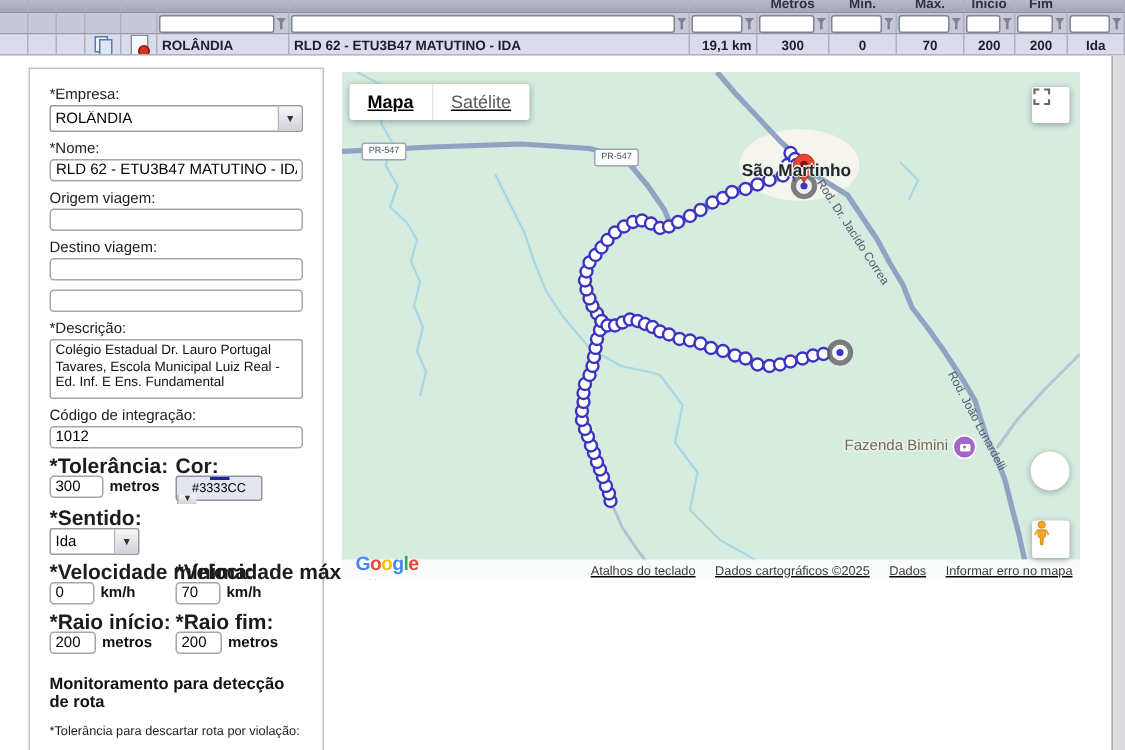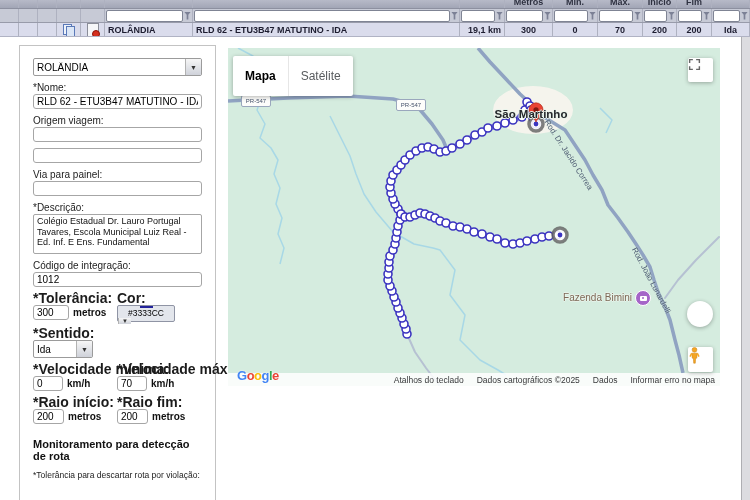--- a/index.html
+++ b/index.html
@@ -64,22 +64,22 @@
   .colorsel .arr{width:12px;align-self:stretch;background:linear-gradient(#f6f6f6,#cfd2da);
         border-left:1px solid #b2b2b2;display:flex;align-items:center;justify-content:center;
         font-size:6px;color:#333;}
   .h-monitor{font-size:11px;font-weight:bold;color:#111;margin:8px 0 8px 0;}
   .sub-label{font-size:8.5px !important;white-space:nowrap;}
 
   
   .map{position:absolute;left:228px;top:48px;width:492px;height:338px;background:#d5ecdf;
        overflow:hidden;}
   .map svg{position:absolute;left:0;top:0;}
-  .maptype{position:absolute;left:5px;top:8px;height:40px;display:flex;background:#fff;
-       border-radius:2px;box-shadow:0 1px 4px rgba(0,0,0,.3);z-index:5;}
+  .maptype{position:absolute;left:5px;top:8px;height:24px;display:flex;background:#fff;
+       border-radius:2px;box-shadow:0 1px 4px rgba(0,0,0,.3);z-index:5;text-decoration:underline;}
   .maptype .mt{padding:0 12px;display:flex;align-items:center;font-size:12px;cursor:pointer;}
   .mt-map{font-weight:bold;color:#000;border-right:1px solid #e6e6e6;}
   .mt-sat{color:#585b5e;}
   .fs-btn{position:absolute;left:460px;top:10px;width:25px;height:24px;background:#fff;
        border-radius:2px;box-shadow:0 1px 4px rgba(0,0,0,.3);display:flex;align-items:center;
        justify-content:center;z-index:5;}
   .town-label{position:absolute;left:243px;top:60px;width:120px;text-align:center;font-size:11.5px;
        font-weight:600;color:#25272b;z-index:2;
        text-shadow:-1px 0 #e9f4ec,1px 0 #e9f4ec,0 -1px #e9f4ec,0 1px #e9f4ec;}
   .road-label{position:absolute;font-size:8px;color:#4f5d73;white-space:nowrap;z-index:2;
@@ -104,21 +104,21 @@
   .pan-ctl i{position:absolute;width:0;height:0;border:3px solid transparent;}
   .pan-up{left:10px;top:4px;border-bottom-color:#777;border-top-width:0;}
   .pan-dn{left:10px;bottom:4px;border-top-color:#777;border-bottom-width:0;}
   .pan-lf{left:4px;top:10px;border-right-color:#777;border-left-width:0;}
   .pan-rt{right:4px;top:10px;border-left-color:#777;border-right-width:0;}
   .pegman-box{position:absolute;left:460px;top:299px;width:25px;height:25px;background:#fff;
        border-radius:2px;box-shadow:0 1px 4px rgba(0,0,0,.3);z-index:5;
        display:flex;align-items:center;justify-content:center;}
   .attribution{position:absolute;left:0;bottom:0;width:100%;height:13px;
        background:rgba(255,255,255,0.85);display:flex;align-items:center;justify-content:flex-end;
-       gap:13px;padding-right:5px;box-sizing:border-box;z-index:4;}
+       gap:13px;padding-right:5px;box-sizing:border-box;z-index:4;text-decoration:underline;}
   .attribution span{font-size:8.5px;color:#38393b;white-space:nowrap;}
   .glogo{position:absolute;left:9px;bottom:3px;z-index:5;font-size:13px;font-weight:bold;
        letter-spacing:-0.5px;text-shadow:0 0 2px #fff;}
 
   .scroll-strip{position:absolute;right:0;top:37px;width:9px;height:463px;background:#dcdce0;
        border-left:1px solid #aeaeb2;box-sizing:border-box;}
 </style>
 </head>
 <body>
 
@@ -233,34 +233,35 @@
       <div class="cell c13 ac">
           <span>200</span>
         </div>
       <div class="cell c14 ac">
           <span>Ida</span>
         </div>
     </div>
   </div>
 
   <div class="panel">
+    <label>*Empresa:</label>
     <div class="sel">
       <span class="sv">ROLÂNDIA</span>
       <span class="arr">▼</span>
     </div>
 
     <label>*Nome:</label>
     <input class="tin" value="RLD 62 - ETU3B47 MATUTINO - IDA" style="">
 
     <label>Origem viagem:</label>
     <input class="tin" value="" style="">
 
+    <label>Destino viagem:</label>
     <input class="tin" value="" style="">
 
-    <label>Via para painel:</label>
     <input class="tin" value="" style="">
 
     <label>*Descrição:</label>
     <textarea style="">Colégio Estadual Dr. Lauro Portugal Tavares, Escola Municipal Luiz Real - Ed. Inf. E Ens. Fundamental</textarea>
 
     <label>Código de integração:</label>
     <input class="tin" value="1012" style="">
 
     <div class="row2">
       <div class="colL">

